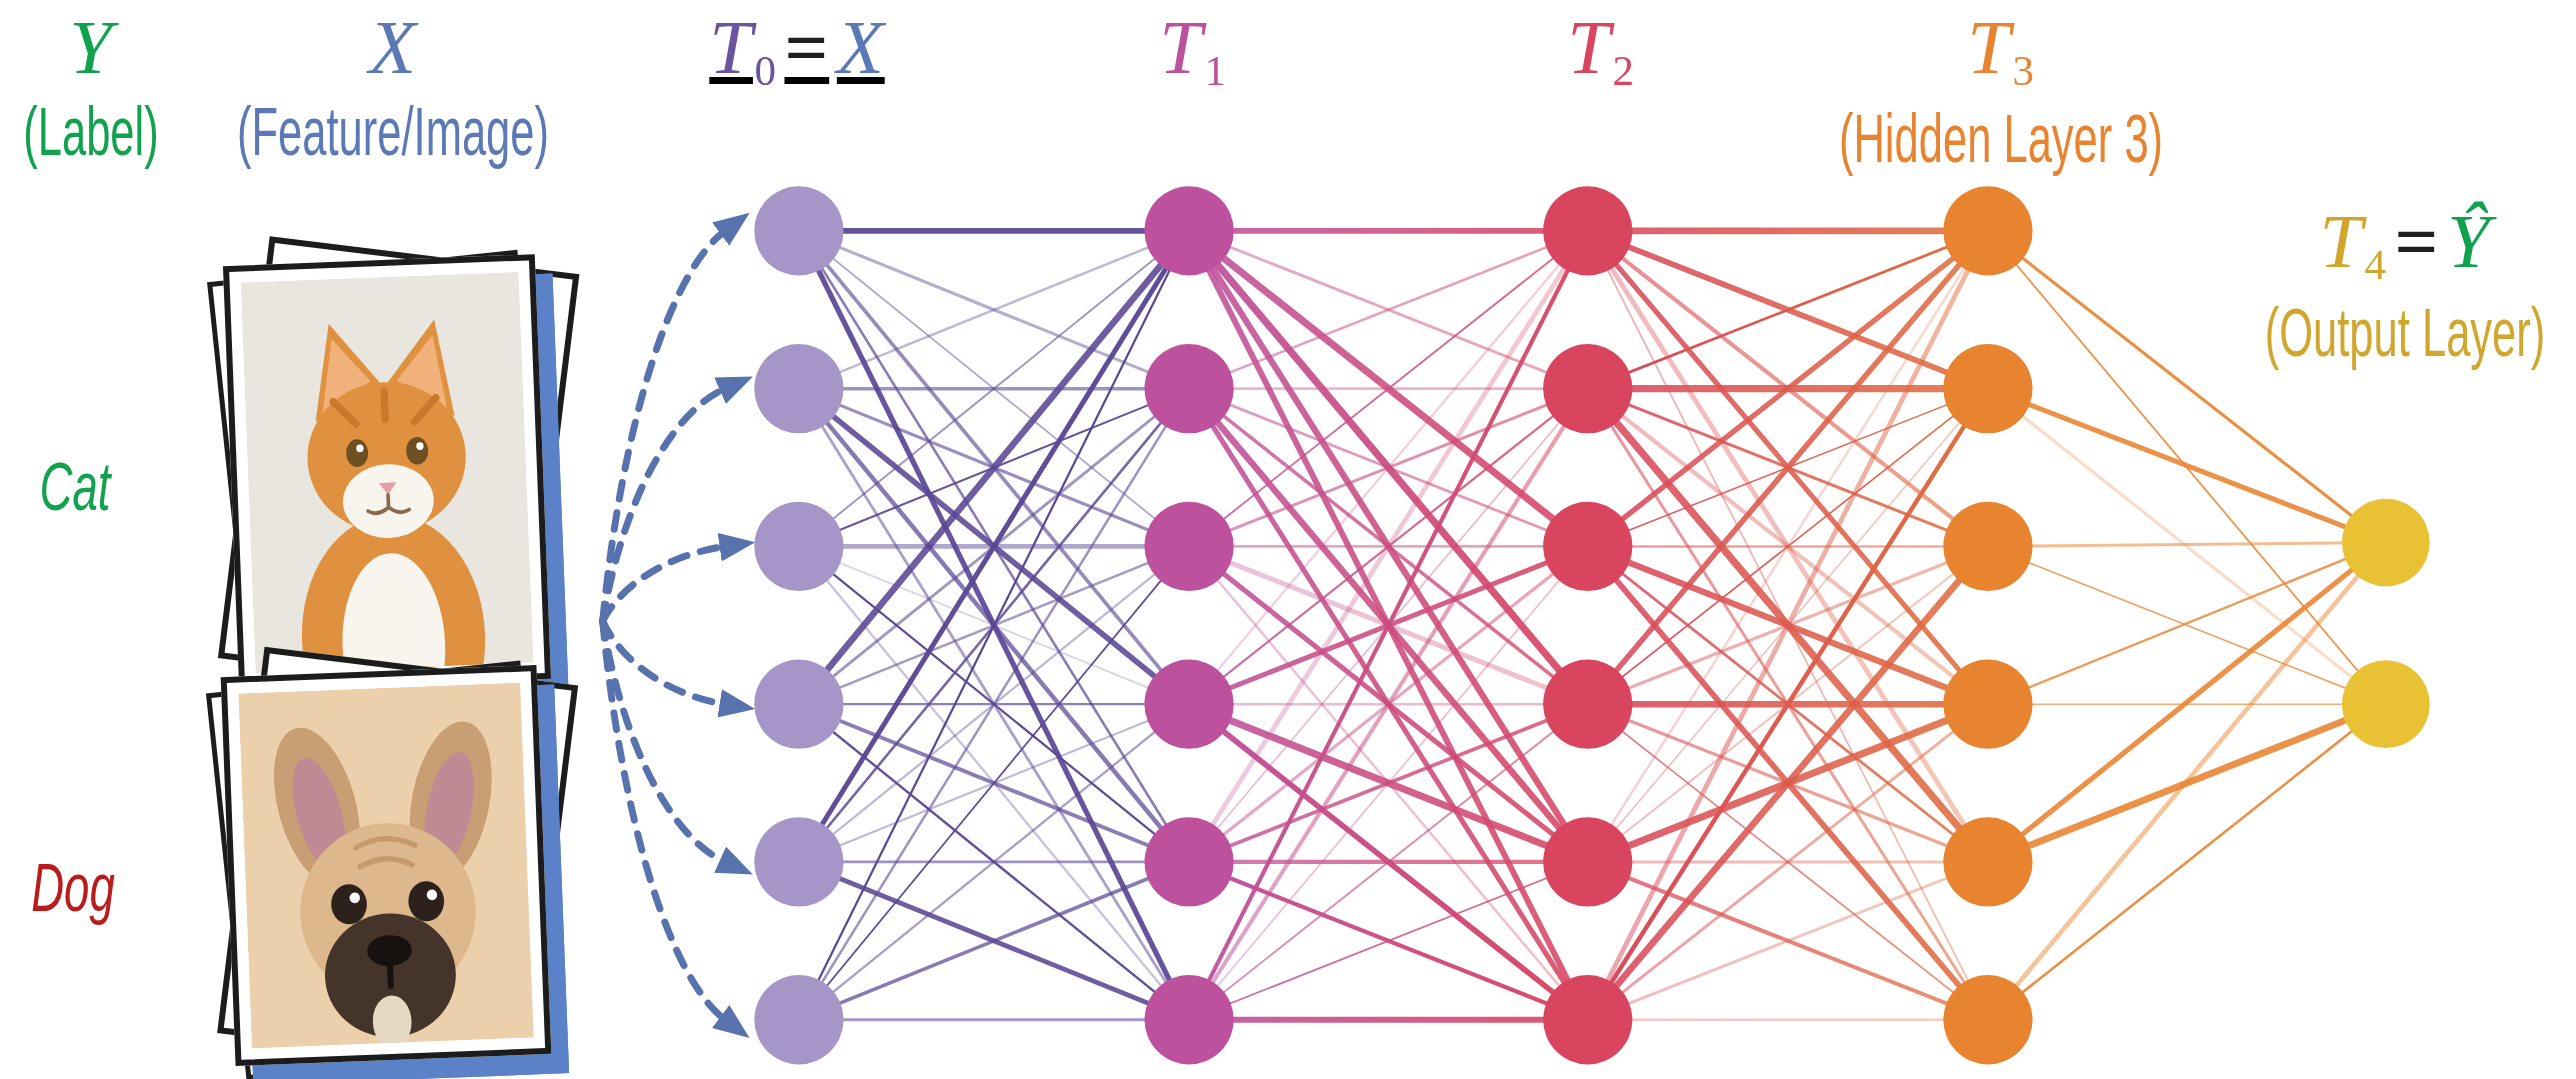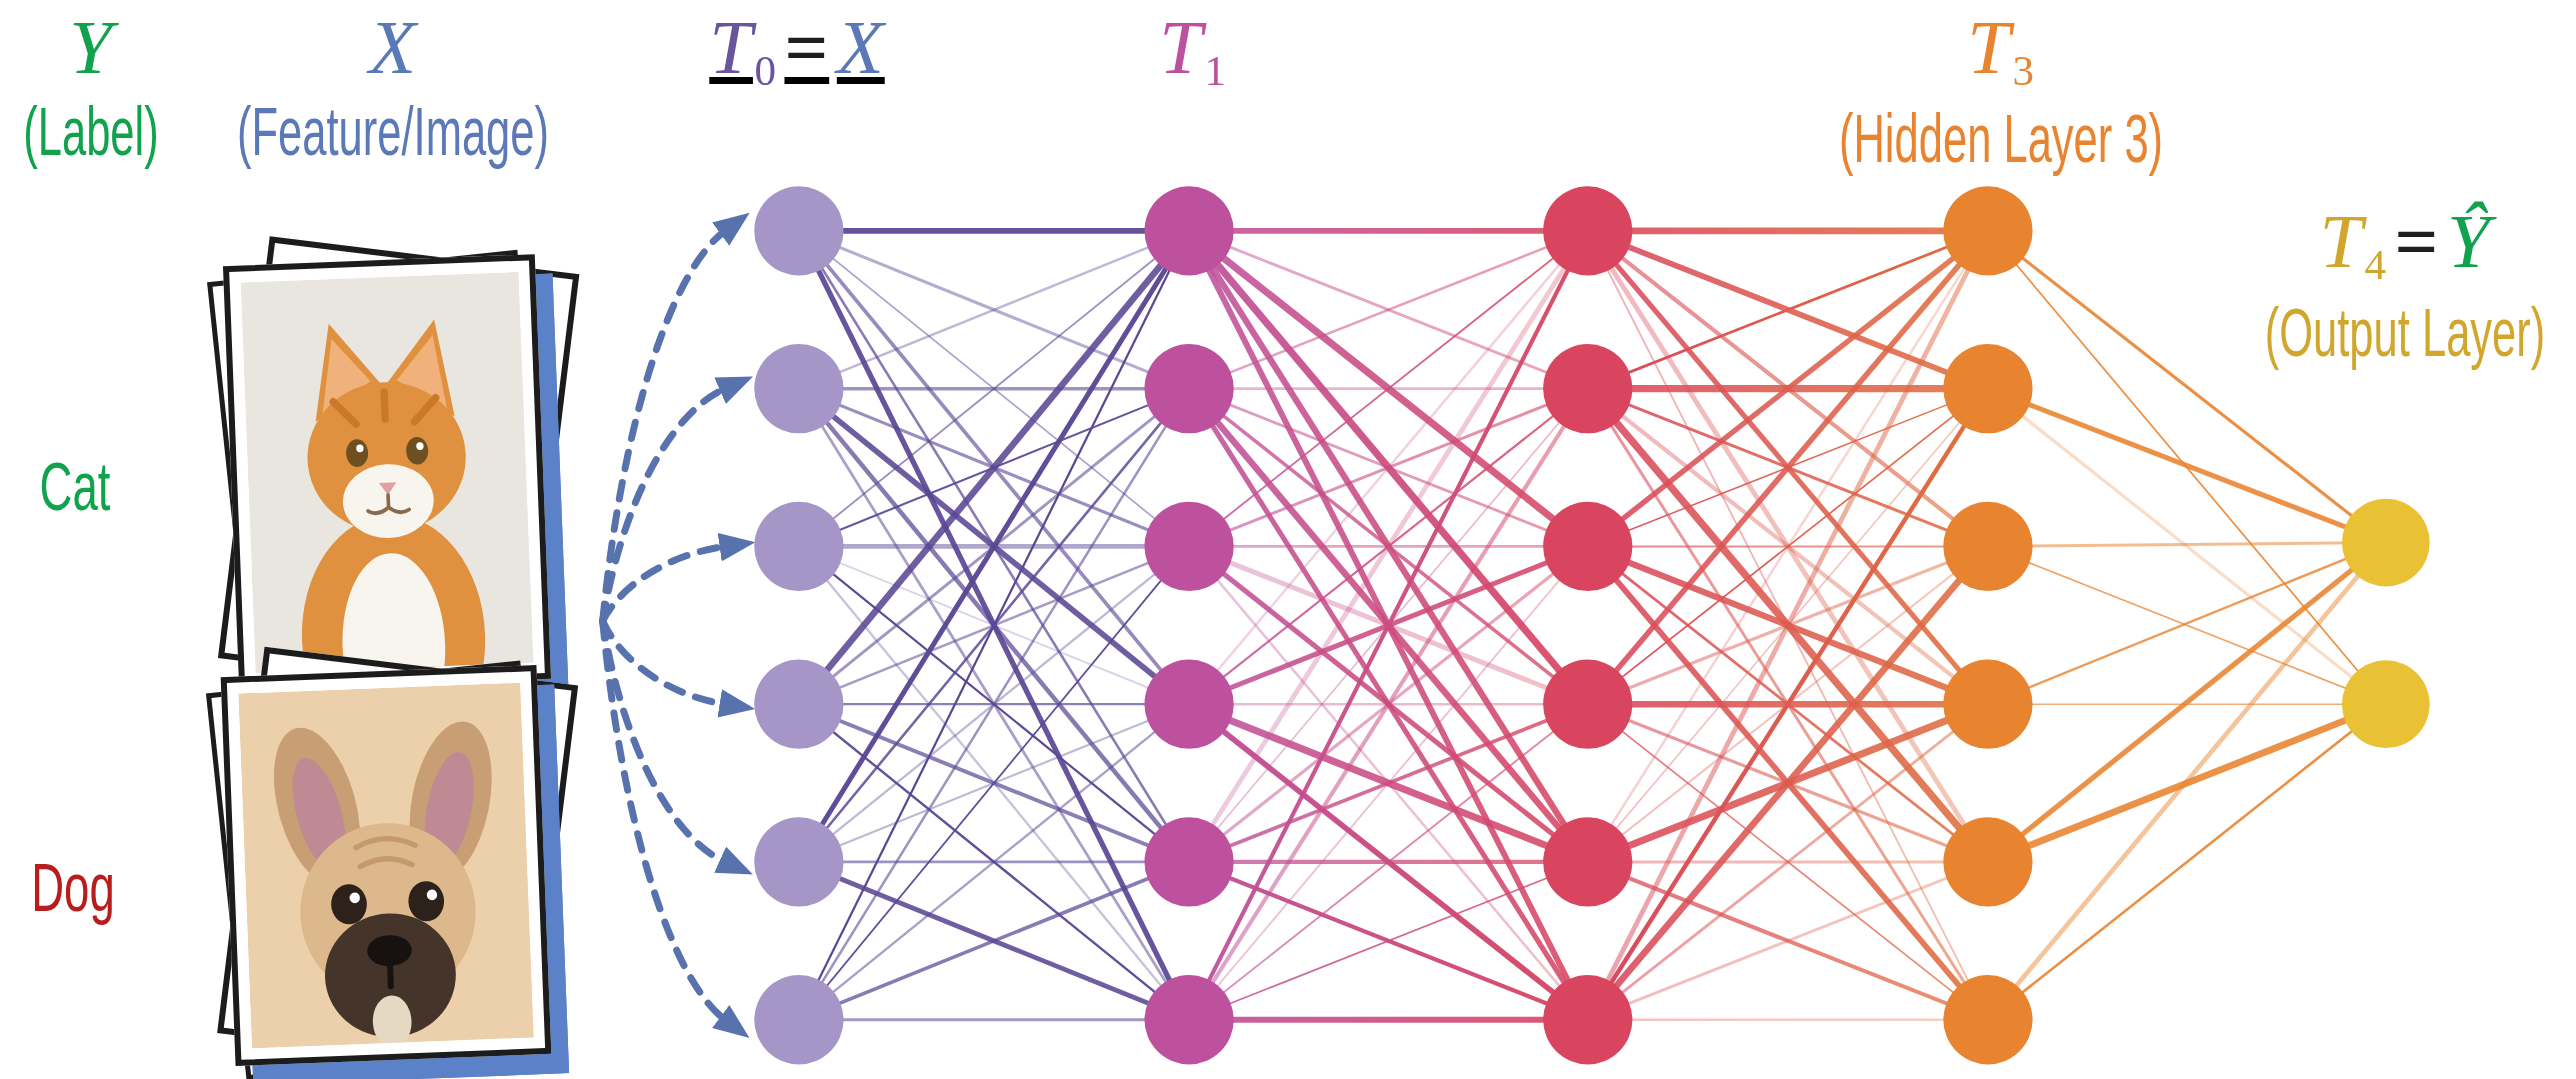--- a/index.html
+++ b/index.html
@@ -33,21 +33,21 @@
   .math-eq{font-style:normal;font-weight:bold;margin:0 7.7px;}
   .cap-line{display:block;margin-top:10.8px;font-size:68px;line-height:1.0;}
   .cap-inner{display:inline-block;transform:scaleX(0.64);transform-origin:50% 50%;}
 
   
   .out-header{position:absolute;transform:translateX(-50%);text-align:center;white-space:nowrap;}
 
   
   .row-label{
     position:absolute;transform:translate(-50%,-50%);
-    font-size:69px;line-height:1;white-space:nowrap;
+    font-size:69px;line-height:1;white-space:nowrap;font-style:italic;
   }
   .row-label .cap-inner{transform:scaleX(0.66);}
 
   
   .photo-stack{position:absolute;}
   .sheet{
     position:absolute;inset:0;background:#ffffff;
     border:6.2px solid #1c1c1c;box-sizing:border-box;
   }
   .sheet.back1{transform:rotate(7deg) translate(10.8px,-7.7px);}
@@ -247,20 +247,21 @@
         <div class="math-line"><span style="color: rgb(91, 121, 183);">X</span></div>
         <span class="cap-line"><span class="cap-inner" style="color: rgb(91, 121, 183);">(Feature/Image)</span></span>
       </div>
       <div class="col-header" style="left: 797px; text-decoration: underline;">
         <div class="math-line"><span style="color: rgb(106, 84, 158);">T</span><span class="math-sub" style="color: rgb(106, 84, 158);">0</span><span class="math-eq" style="color: rgb(31, 31, 31);">=</span><span style="color: rgb(91, 121, 183);">X</span></div>
       </div>
       <div class="col-header" style="left: 1193px; text-align: right;">
         <div class="math-line"><span style="color: rgb(189, 81, 158);">T</span><span class="math-sub" style="color: rgb(189, 81, 158);">1</span></div>
       </div>
       <div class="col-header" style="left: 1601px;">
+        <div class="math-line"><span style="color: rgb(217, 69, 95);">T</span><span class="math-sub" style="color: rgb(217, 69, 95);">2</span></div>
       </div>
       <div class="col-header" style="left: 2001px;">
         <div class="math-line"><span style="color: rgb(232, 131, 47);">T</span><span class="math-sub" style="color: rgb(232, 131, 47);">3</span></div>
         <span class="cap-line"><span class="cap-inner" style="color: rgb(232, 131, 47);">(Hidden Layer 3)</span></span>
       </div>
       <div class="out-header" style="left: 2405px; top: 202px;">
         <div class="math-line"><span style="color: rgb(208, 166, 44);">T</span><span class="math-sub" style="color: rgb(208, 166, 44);">4</span><span class="math-eq" style="color: rgb(31, 31, 31);">=</span><span style="color: rgb(17, 162, 77);">Ŷ</span></div>
         <span class="cap-line"><span class="cap-inner" style="color: rgb(208, 166, 44);">(Output Layer)</span></span>
       </div>
     </div>

